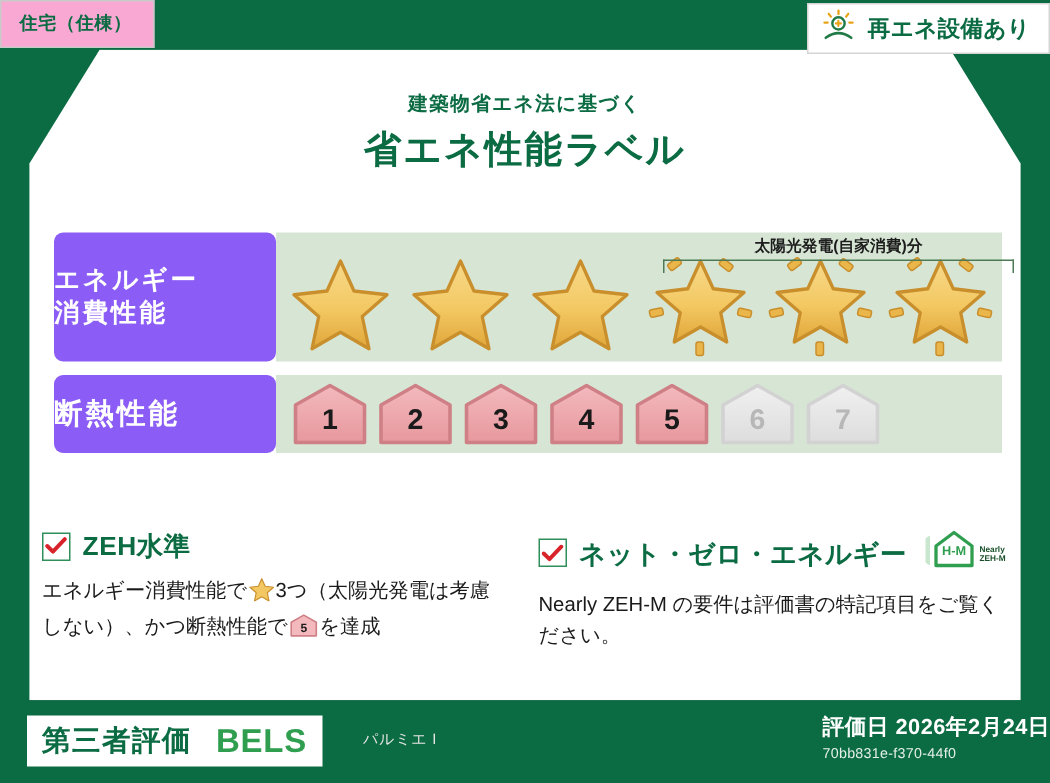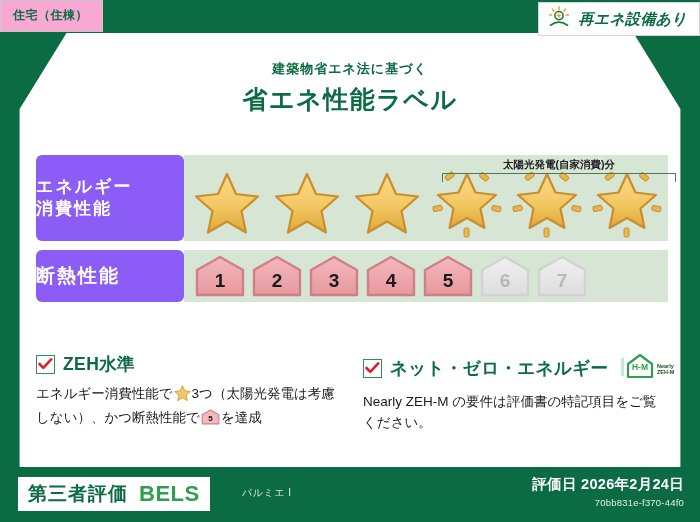--- a/index.html
+++ b/index.html
@@ -39,21 +39,20 @@
     letter-spacing: 0.5px;
     z-index: 6;
   }
   
   .top-badge {
     position: absolute; right: 0; top: 2px;
     background: #fff; border: 1px solid #d5d5d5;
     height: 34px; padding: 0 12px 0 8px;
     display: flex; align-items: center; gap: 7px;
     z-index: 6;
-    font-style: italic;
   }
   .top-badge .btxt {
     font-size: 15px; font-weight: bold; color: #0b6b42;
     letter-spacing: 0.3px;
   }
 
   
   .head-wrap {
     position: absolute; top: 60px; left: 0; right: 0;
     text-align: center; z-index: 5;
@@ -119,21 +118,21 @@
   .house-num {
     position: absolute; left: 0; right: 0; top: 16px;
     text-align: center; font-size: 19px; font-weight: bold;
     pointer-events: none;
   }
   .house-num.on  { color: #1a1a1a; }
   .house-num.off { color: #b7b7b7; }
 
   
   .zeh-wrap {
-    position: absolute; left: 36px; right: 32px; top: 352px;
+    position: absolute; left: 28px; right: 32px; top: 352px;
     display: flex; gap: 22px; z-index: 5;
   }
   .zeh-col { flex: 1; min-width: 0; }
   .zeh-head { display: flex; align-items: center; gap: 8px; margin-bottom: 7px; }
   .chk {
     width: 19px; height: 19px; flex: 0 0 19px;
     border: 1.6px solid #2f8f5b; background: #fff;
     display: flex; align-items: center; justify-content: center;
   }
   .zeh-title {
@@ -149,27 +148,27 @@
   .footer {
     position: absolute; left: 0; right: 0; bottom: 0; height: 55px;
     background: #0b6b42; z-index: 6;
   }
   .bels-box {
     position: absolute; left: 18px; top: 10px;
     background: #fff; height: 34px;
     display: flex; align-items: center; padding: 0 10px;
   }
   .bels-jp { font-size: 19px; font-weight: bold; color: #0b6b42; letter-spacing: 1px; font-family: Liberation Serif, serif; }
-  .bels-en { font-size: 22px; font-weight: bold; color: #2f9e4f; letter-spacing: 0.5px; margin-left: 11px; }
+  .bels-en { font-size: 22px; font-weight: bold; color: #2f9e4f; letter-spacing: 0.5px; margin-left: 16px; }
   .bldg-name {
     position: absolute; left: 242px; top: 19px;
     font-size: 10px; color: #e5e5e5; letter-spacing: 0.5px;
   }
   .foot-right {
-    position: absolute; right: 16px; top: 8px; text-align: right;
+    position: absolute; right: 0; top: 8px; 
   }
   .eval-date { font-size: 14.5px; font-weight: bold; color: #fff; letter-spacing: 0.3px; }
   .eval-id { font-size: 9.5px; color: #e3efe8; margin-top: 3px; letter-spacing: 0.2px; }
 </style>
 </head>
 <body>
 
 <div id="label-root">
 
   <div class="inner-panel shape2"></div>

